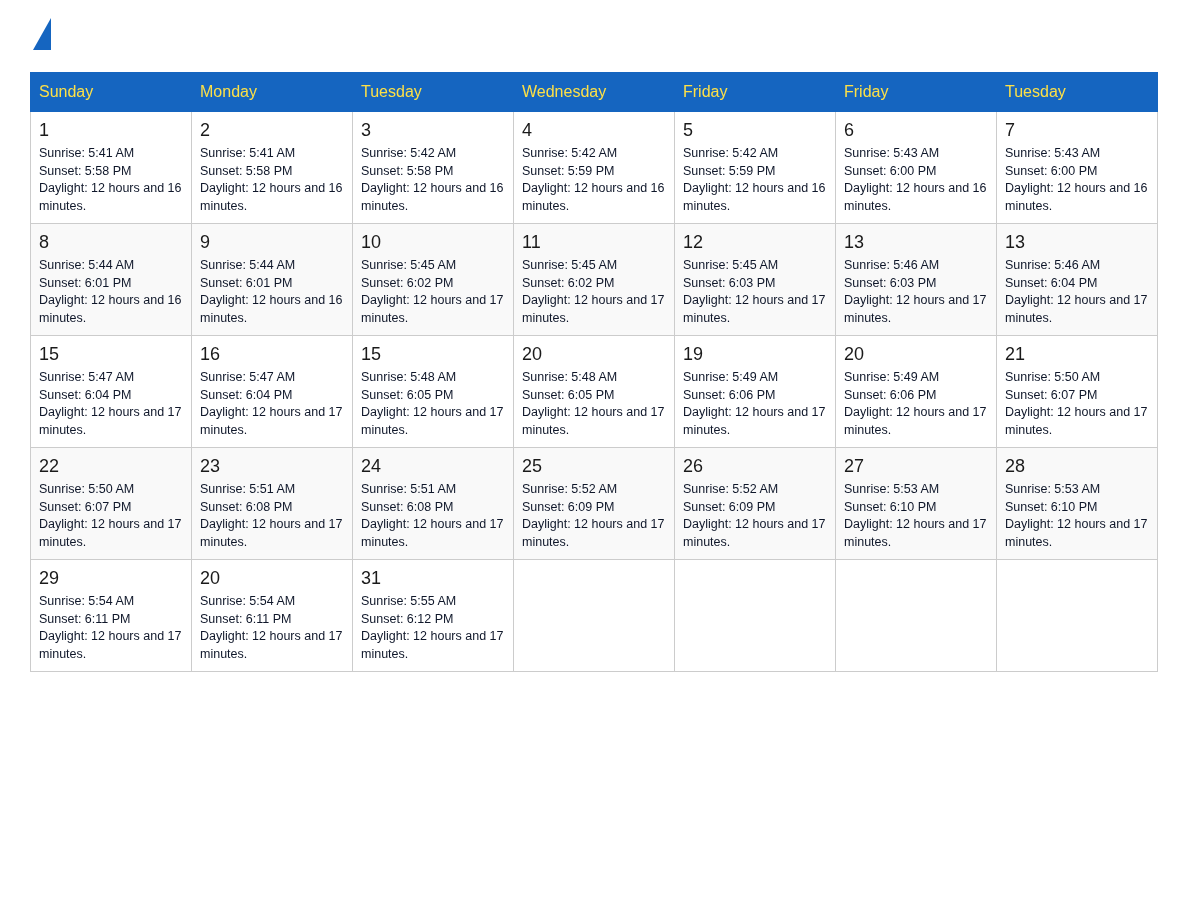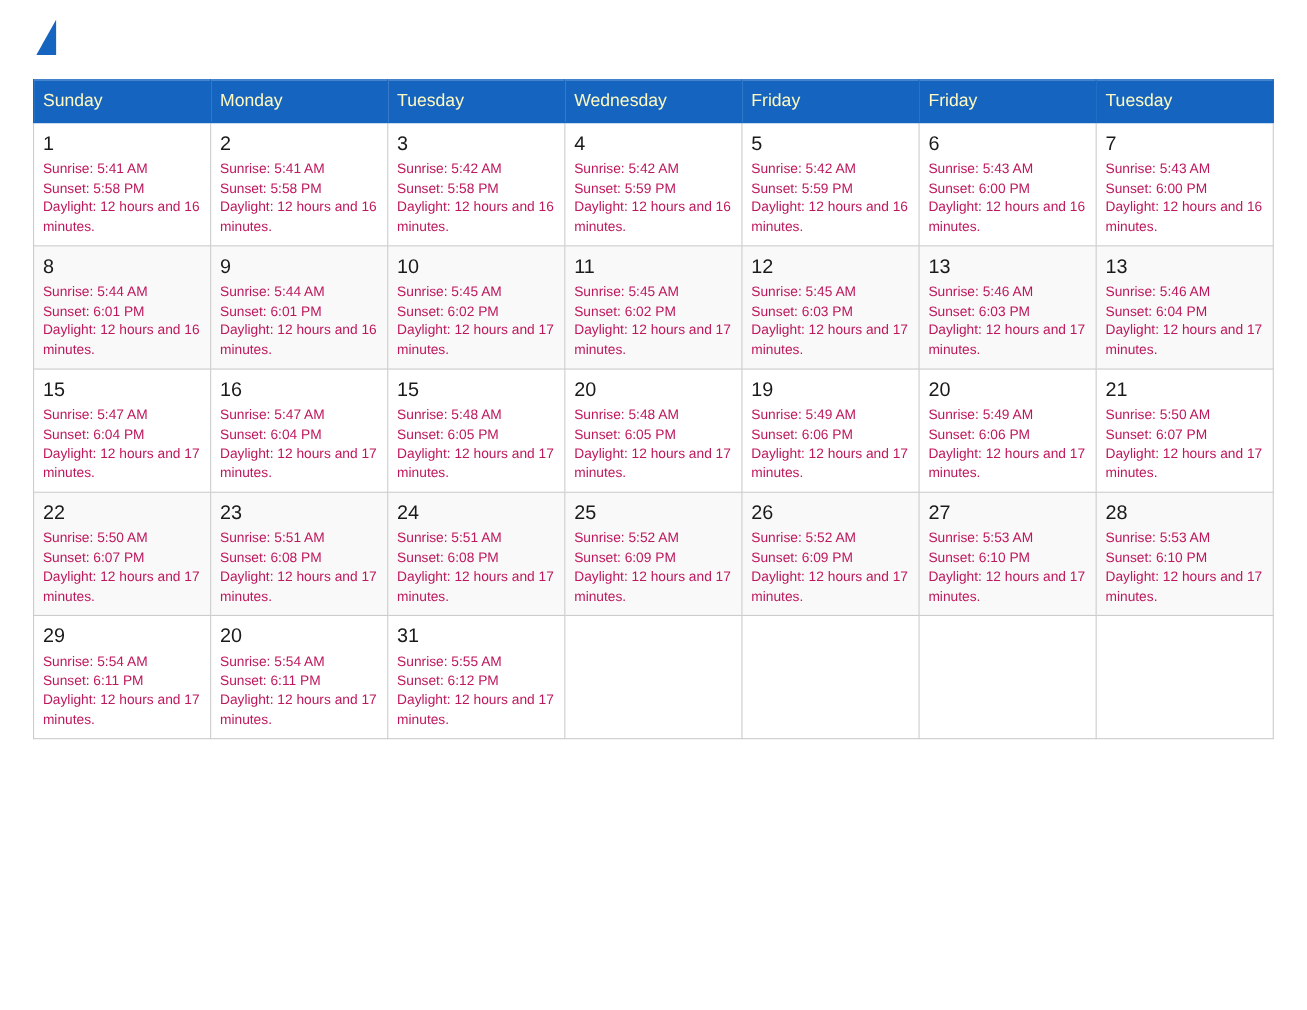--- a/index.html
+++ b/index.html
@@ -66,21 +66,21 @@
       color: #555;
       font-family: Georgia, serif;
     }
     table {
       width: 100%;
       border-collapse: collapse;
       table-layout: fixed;
     }
     thead tr th {
       background-color: #1565c0;
-      color: #fef9c3;
+      color: #fde047;
       padding: 10px 8px;
       font-size: 16px;
       font-weight: normal;
       text-align: left;
       border: 1px solid #1565c0;
     }
     tbody tr td {
       vertical-align: top;
       padding: 8px 8px;
       border: 1px solid #ccc;
@@ -89,21 +89,21 @@
       height: 105px;
     }
     .day-number {
       font-size: 18px;
       color: #1a1a1a;
       display: block;
       margin-bottom: 4px;
     }
     .day-info {
       font-size: 12.5px;
-      color: #be185d;
+      color: #0f172a;
       line-height: 1.4;
     }
     .empty-cell {
       background: #fff;
     }
     tbody tr:nth-child(odd) td {
       background-color: #fff;
     }
     tbody tr:nth-child(even) td {
       background-color: #f9f9f9;

